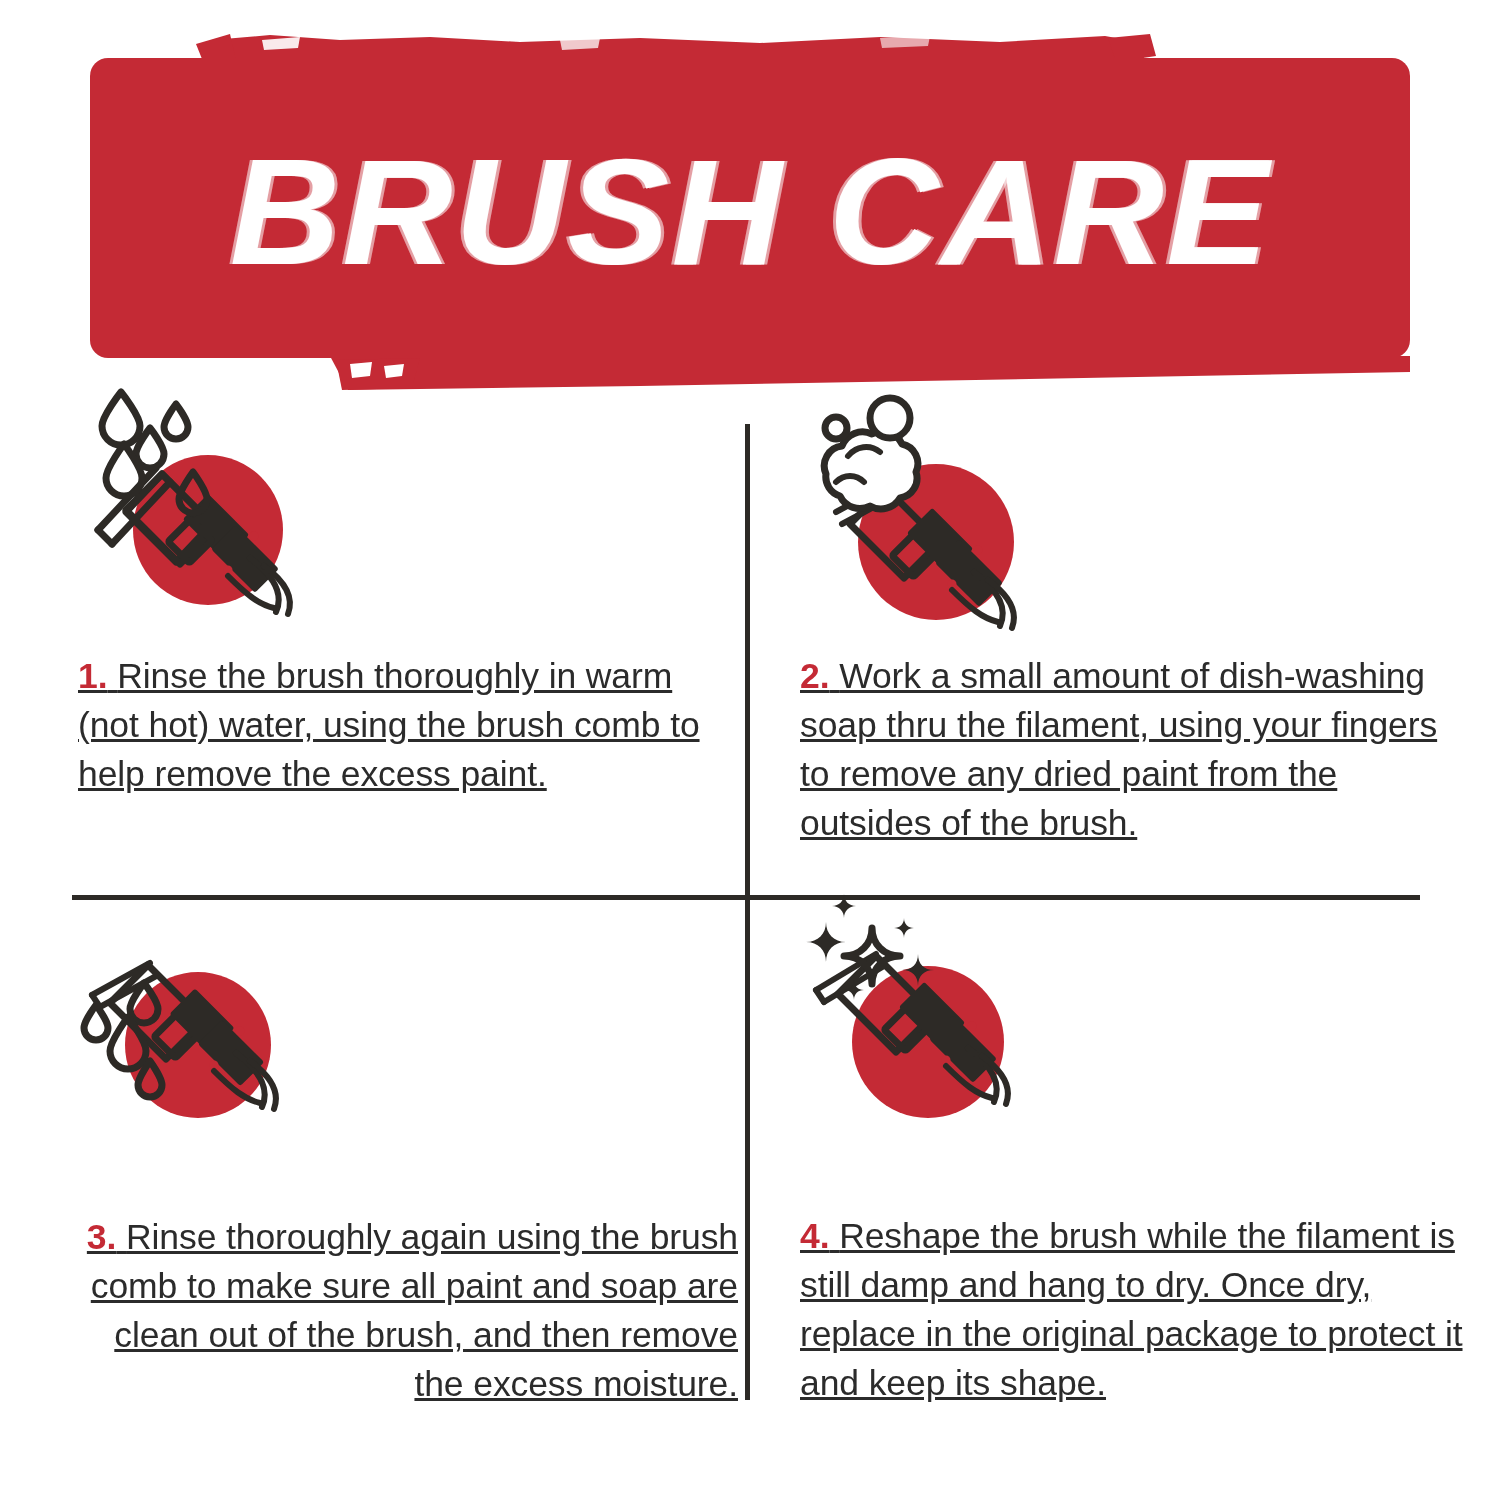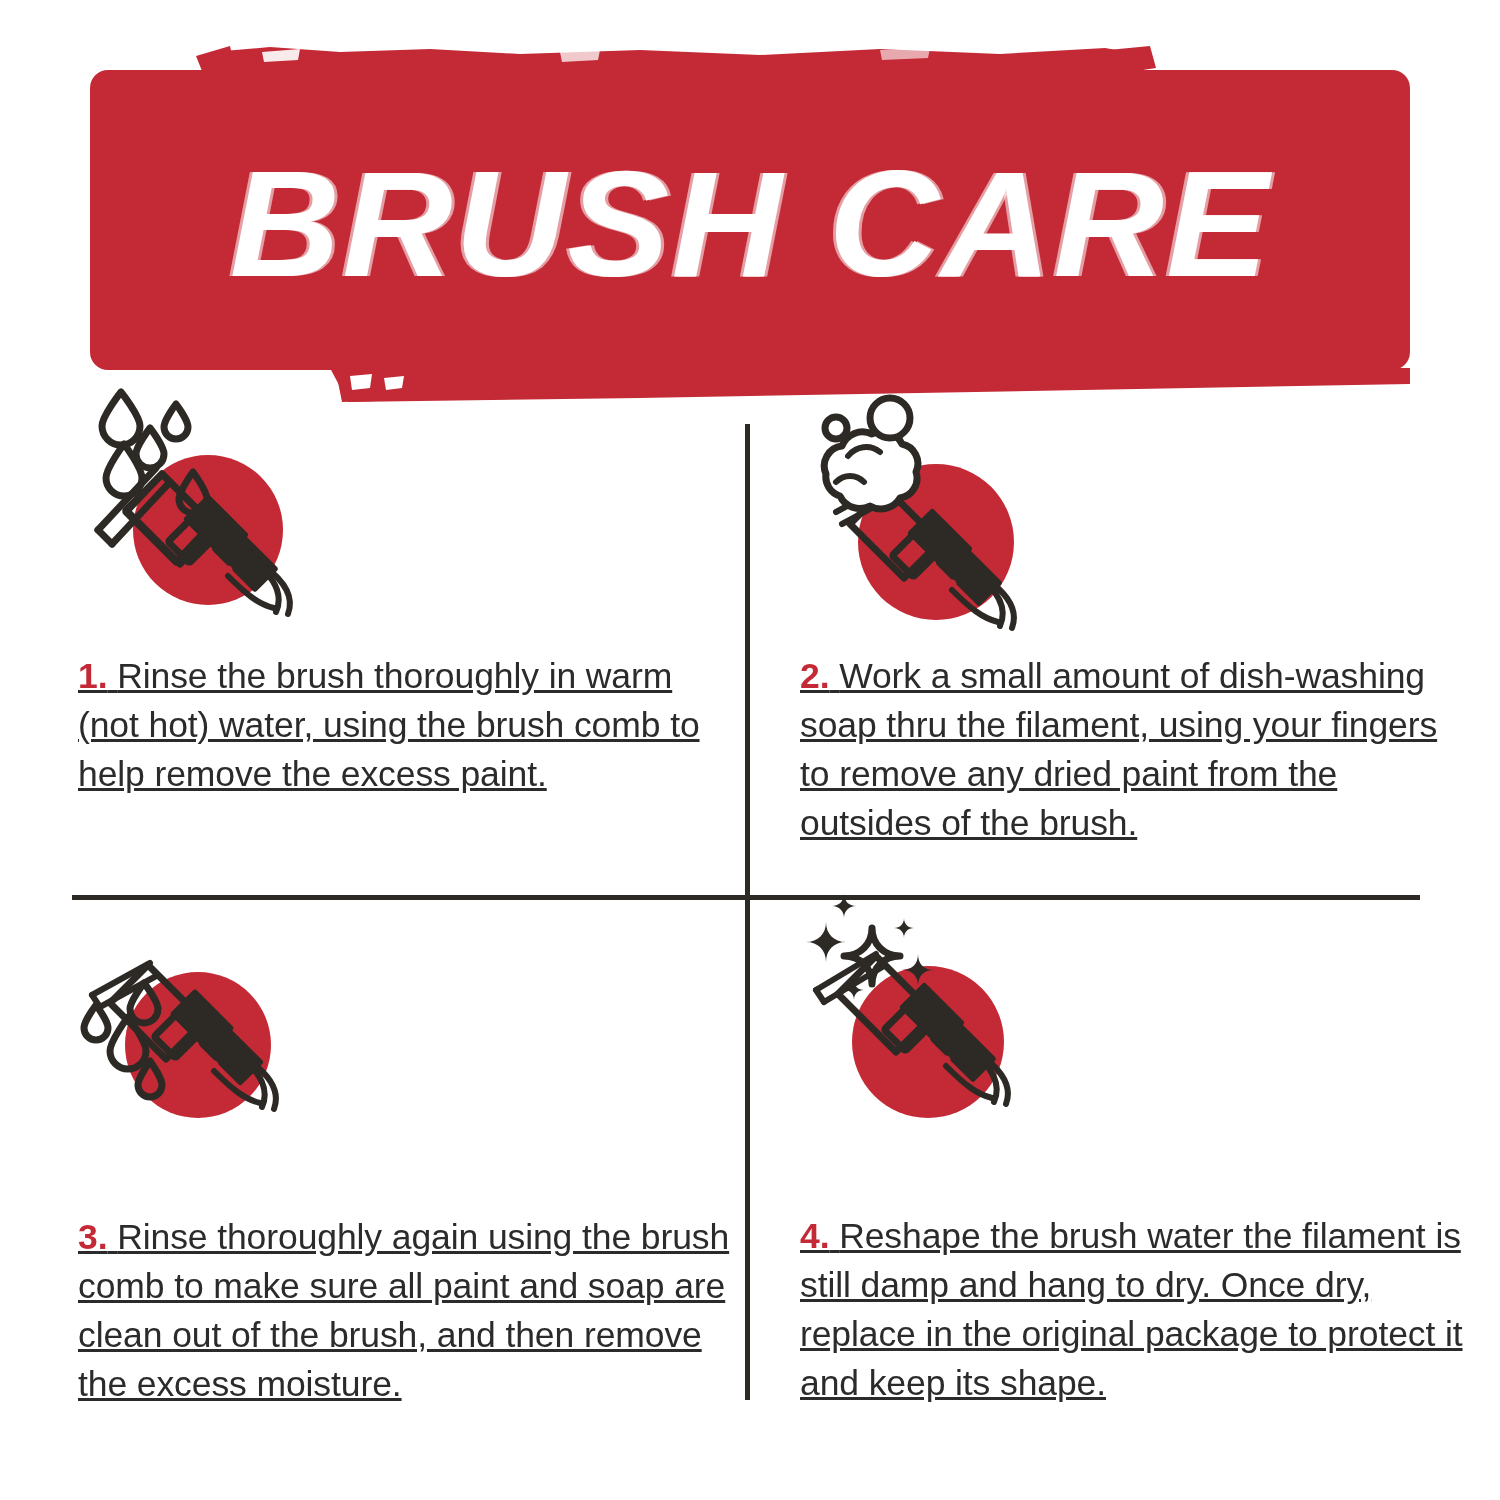--- a/index.html
+++ b/index.html
@@ -20,21 +20,21 @@
     position: relative;
     width: 1500px;
     height: 1500px;
     background: #ffffff;
   }
 
   
   .banner {
     position: absolute;
     left: 0;
-    top: 16px;
+    top: 4px;
     width: 1500px;
     height: 400px;
   }
   .banner-svg {
     position: absolute;
     left: 0;
     top: 0;
     width: 1500px;
     height: 400px;
     display: block;
@@ -85,21 +85,21 @@
     top: 380px;
     width: 1500px;
     height: 1120px;
   }
   .cell {
     position: absolute;
     width: 690px;
   }
   .cell-1 { left: 78px;  top: 0px;   }
   .cell-2 { left: 800px; top: 10px;  }
-  .cell-3 { left: 78px;  top: 555px; }
+  .cell-3 { left: 78px;  top: 555px; text-align: right; }
   .cell-4 { left: 800px; top: 512px; }
 
   .icon-wrap {
     position: relative;
     width: 260px;
     height: 250px;
   }
   .cell-1 .icon-wrap { margin-left: 0px;  }
   .cell-2 .icon-wrap { margin-left: 0px;  }
   .cell-3 .icon-wrap { margin-left: 0px;  }
@@ -340,18 +340,18 @@
             <path d="M26,30 C26,42 18,50 6,50 C18,50 26,58 26,70 C26,58 34,50 46,50 C34,50 26,42 26,30 Z"></path>
             <path d="M118,62 C118,72 112,78 102,78 C112,78 118,84 118,94 C118,84 124,78 134,78 C124,78 118,72 118,62 Z"></path>
             <path d="M44,2 C44,9 39,14 32,14 C39,14 44,19 44,26 C44,19 49,14 56,14 C49,14 44,9 44,2 Z"></path>
             <path d="M104,26 C104,32 100,36 94,36 C100,36 104,40 104,46 C104,40 108,36 114,36 C108,36 104,32 104,26 Z"></path>
             <path d="M54,88 C54,94 50,98 44,98 C50,98 54,102 54,108 C54,102 58,98 64,98 C58,98 54,94 54,88 Z"></path>
           </g>
         </svg>
       </div>
       <div class="step-text t4">
         <span class="step-num">4.</span>
-        <span class="step-body">Reshape the brush water the filament is still damp and hang to dry. Once dry, replace in the original package to protect it and keep its shape.</span>
+        <span class="step-body">Reshape the brush while the filament is still damp and hang to dry. Once dry, replace in the original package to protect it and keep its shape.</span>
       </div>
     </div>
 
   </div>
 </div>
 
 </body></html>

